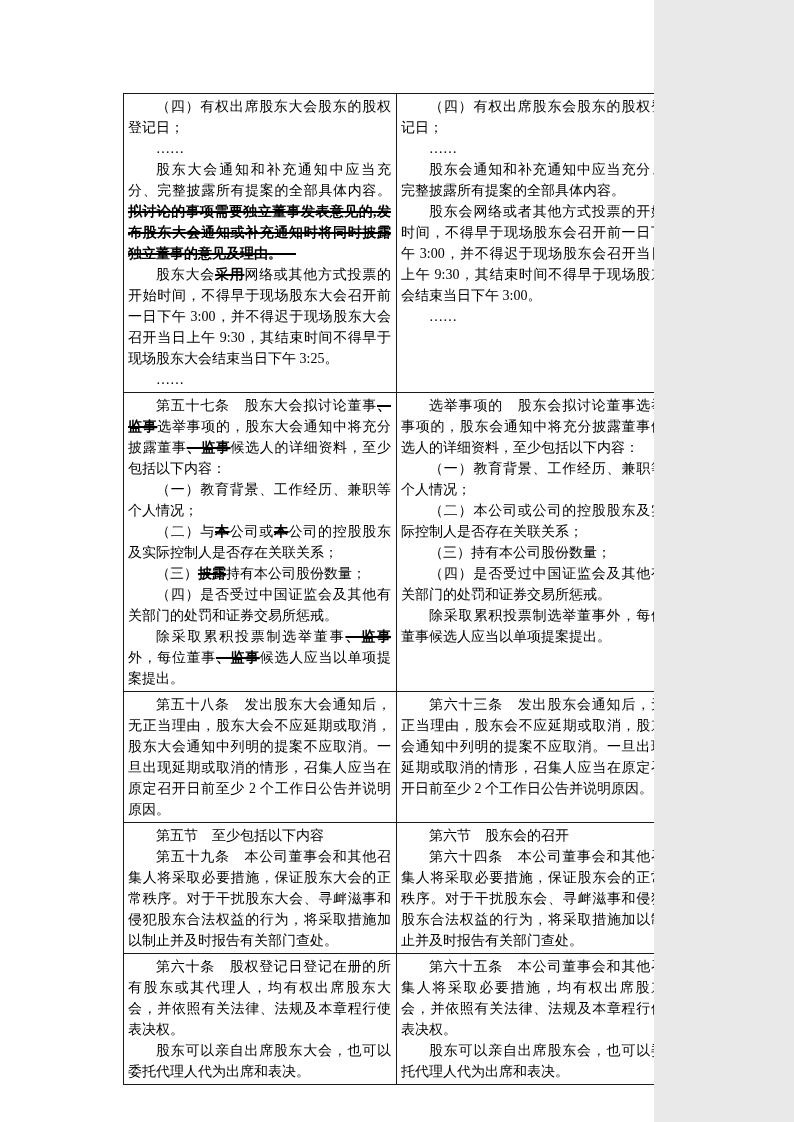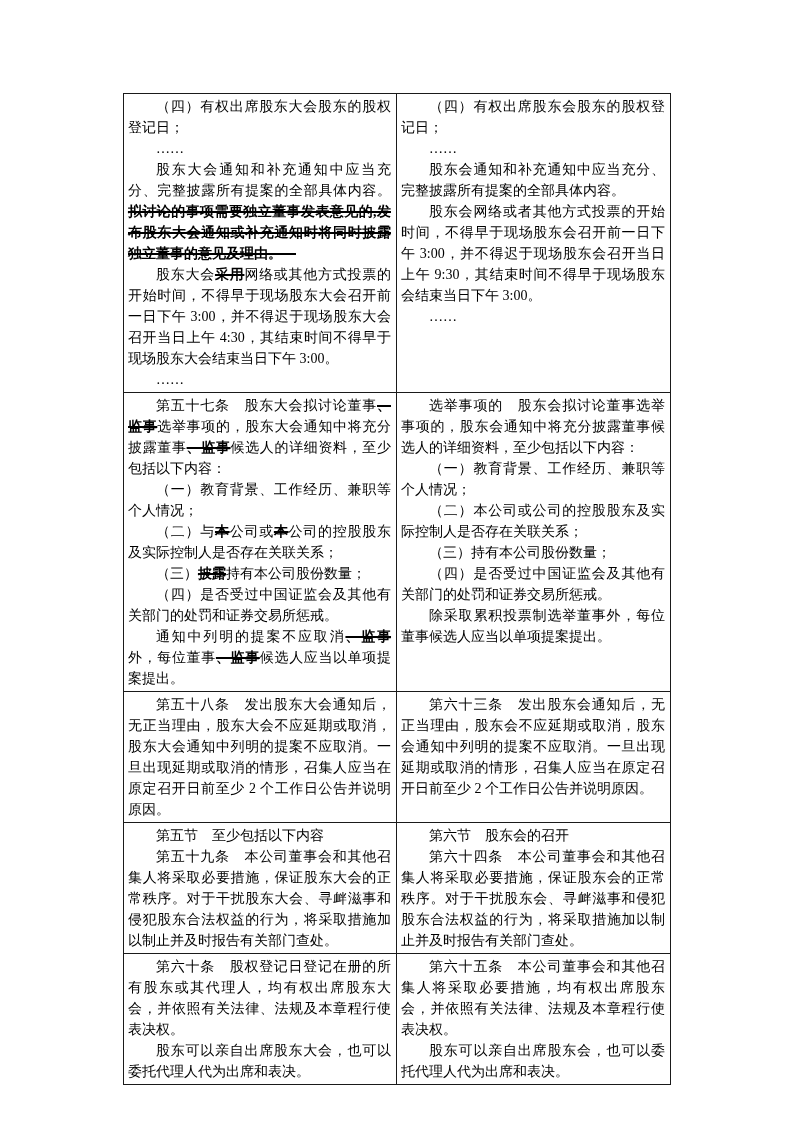--- a/index.html
+++ b/index.html
@@ -1,18 +1,18 @@
 <!DOCTYPE html>
 <html><head>
 <meta charset="utf-8">
 <style>
   html,body { margin:0; padding:0; background:#e9e9e9; }
   .page {
     position:relative;
-    width:794px; height:1122px;
+    width:654px; height:1122px;
     background:#ffffff;
     font-family:"Liberation Serif","DejaVu Serif",serif;
     color:#000000;
     overflow:hidden;
   }
   table.cmp {
     position:absolute; left:123px; top:93px;
     width:547px;
     border-collapse:collapse;
     table-layout:fixed;
@@ -43,40 +43,40 @@
         <col style="width:273px">
         <col style="width:274px">
       </colgroup>
     <tbody>
 
       <tr class="h0">
         <td>
           <p class="para"><span class="sn">（四）有权出席股东大会股东的股权登记日；</span></p>
           <p class="para"><span class="sn">……</span></p>
           <p class="para"><span class="sn">股东大会通知和补充通知中应当充分、完整披露所有提案的全部具体内容。</span><span class="sbs">拟讨论的事项需要独立董事发表意见的,发布股东大会通知或补充通知时将同时披露独立董事的意见及理由。</span><span class="sbs">　</span></p>
-          <p class="para"><span class="sn">股东大会</span><span class="sbs">采用</span><span class="sn">网络或其他方式投票的开始时间，不得早于现场股东大会召开前一日下午 3:00，并不得迟于现场股东大会召开当日上午 4:30，其结束时间不得早于现场股东大会结束当日下午 3:00。</span></p>
+          <p class="para"><span class="sn">股东大会</span><span class="sbs">采用</span><span class="sn">网络或其他方式投票的开始时间，不得早于现场股东大会召开前一日下午 3:00，并不得迟于现场股东大会召开当日上午 9:30，其结束时间不得早于现场股东大会结束当日下午 3:25。</span></p>
           <p class="para"><span class="sn">……</span></p>
         </td>
         <td>
           <p class="para"><span class="sn">（四）有权出席</span><span class="sb">股东会</span><span class="sn">股东的股权登记日；</span></p>
           <p class="para"><span class="sn">……</span></p>
           <p class="para"><span class="sb">股东会</span><span class="sn">通知和补充通知中应当充分、完整披露所有提案的全部具体内容。</span></p>
           <p class="para"><span class="sb">股东会</span><span class="sn">网络或</span><span class="sb">者</span><span class="sn">其他方式投票的开始时间，不得早于现场</span><span class="sb">股东会</span><span class="sn">召开前一日下午 3:00，并不得迟于现场</span><span class="sb">股东会</span><span class="sn">召开当日上午 9:30，其结束时间不得早于现场</span><span class="sb">股东会</span><span class="sn">结束当日下午 3:00。</span></p>
           <p class="para"><span class="sn">……</span></p>
         </td>
       </tr>
 
       <tr class="h1">
         <td>
           <p class="para"><span class="sn">第五十七条　股东大会拟讨论董事</span><span class="sbs">、监事</span><span class="sn">选举事项的，股东大会通知中将充分披露董事</span><span class="sbs">、监事</span><span class="sn">候选人的详细资料，至少包括以下内容：</span></p>
           <p class="para"><span class="sn">（一）教育背景、工作经历、兼职等个人情况；</span></p>
           <p class="para"><span class="sn">（二）与</span><span class="sbs">本</span><span class="sn">公司或</span><span class="sbs">本</span><span class="sn">公司的控股股东及实际控制人是否存在关联关系；</span></p>
           <p class="para"><span class="sn">（三）</span><span class="sbs">披露</span><span class="sn">持有本公司股份数量；</span></p>
           <p class="para"><span class="sn">（四）是否受过中国证监会及其他有关部门的处罚和证券交易所惩戒。</span></p>
-          <p class="para"><span class="sn">通知中列明的提案不应取消</span><span class="sbs">、监事</span><span class="sn">外，每位董事</span><span class="sbs">、监事</span><span class="sn">候选人应当以单项提案提出。</span></p>
+          <p class="para"><span class="sn">除采取累积投票制选举董事</span><span class="sbs">、监事</span><span class="sn">外，每位董事</span><span class="sbs">、监事</span><span class="sn">候选人应当以单项提案提出。</span></p>
         </td>
         <td>
           <p class="para"><span class="sb">选举事项的　股东会</span><span class="sn">拟讨论董事选举事项的，</span><span class="sb">股东会</span><span class="sn">通知中将充分披露董事候选人的详细资料，至少包括以下内容：</span></p>
           <p class="para"><span class="sn">（一）教育背景、工作经历、兼职等个人情况；</span></p>
           <p class="para"><span class="sn">（二）本公司或公司的控股股东及实际控制人是否存在关联关系；</span></p>
           <p class="para"><span class="sn">（三）持有本公司股份数量；</span></p>
           <p class="para"><span class="sn">（四）是否受过中国证监会及其他有关部门的处罚和证券交易所惩戒。</span></p>
           <p class="para"><span class="sn">除采取累积投票制选举董事外，每位董事候选人应当以单项提案提出。</span></p>
         </td>
       </tr>

